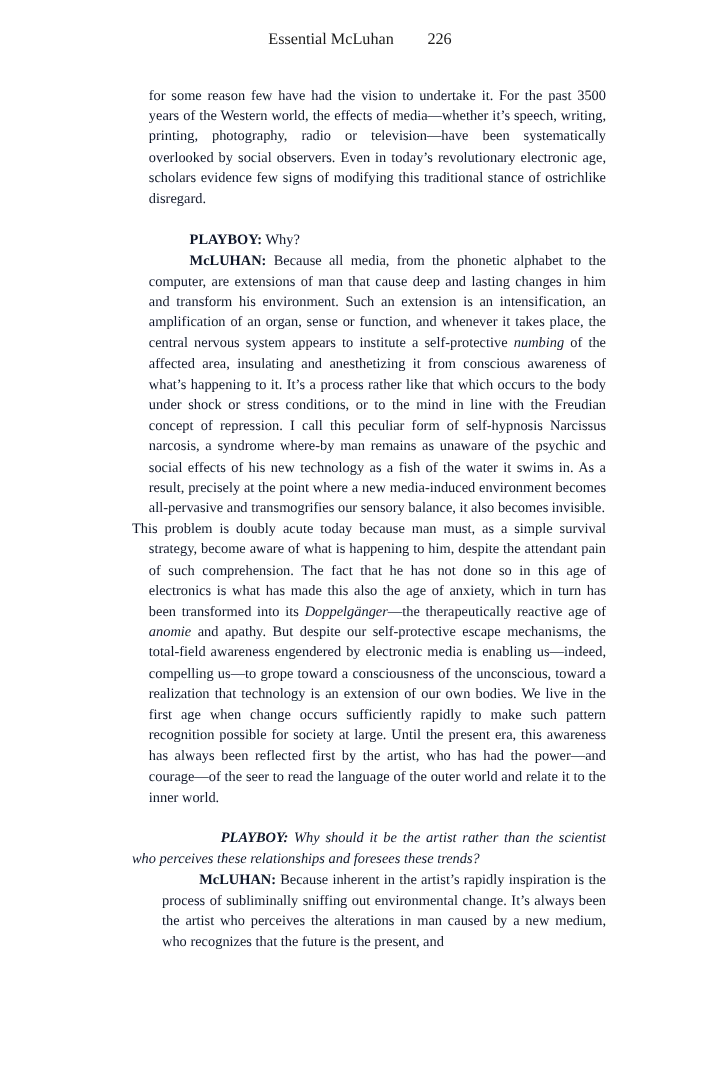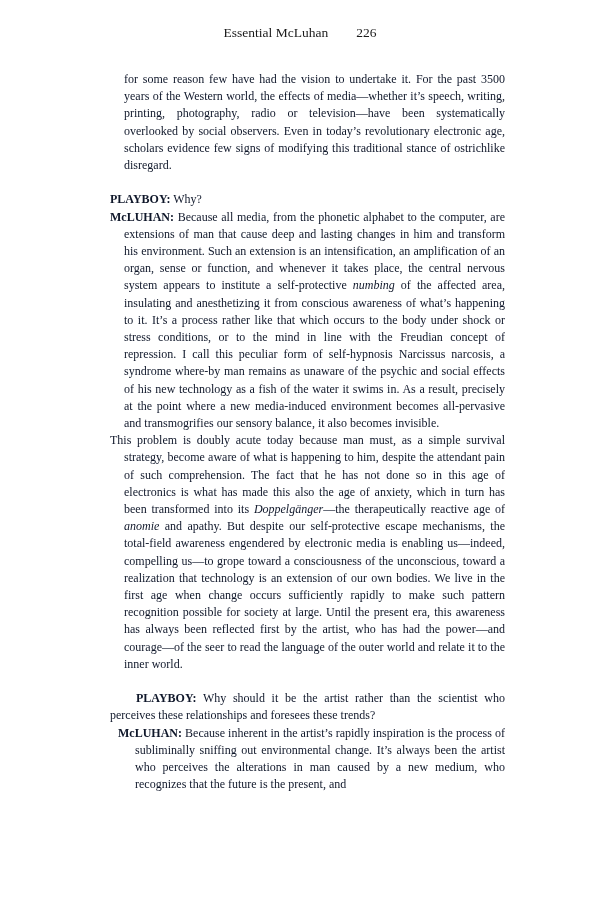--- a/index.html
+++ b/index.html
@@ -41,23 +41,23 @@
     margin: 0;
     padding: 0;
   }
   p.para.gap {
     margin-top: 17.2px;
   }
   
   p.indent-block   { padding-left: 14px; }
   p.indent-none    { }
   p.indent-hanging { padding-left: 14px; text-indent: -14px; }
-  p.indent-first   { text-indent: 26px; }
+  p.indent-first   { text-indent: 26px; font-style: italic; }
   p.indent-hangdeep{ padding-left: 25px; text-indent: -17px; }
-  .b { font-weight: bold; }
+  .b { font-weight: bold; margin-left: 48px; }
   .i { font-style: italic; }
 </style>
 </head>
 <body style="background: rgb(255, 255, 255);">
 
 <div class="page">
   <div class="running-head">
     <span class="title">Essential McLuhan</span><span class="pageno">226</span>
   </div>
   <div class="body-text" id="body-text">

